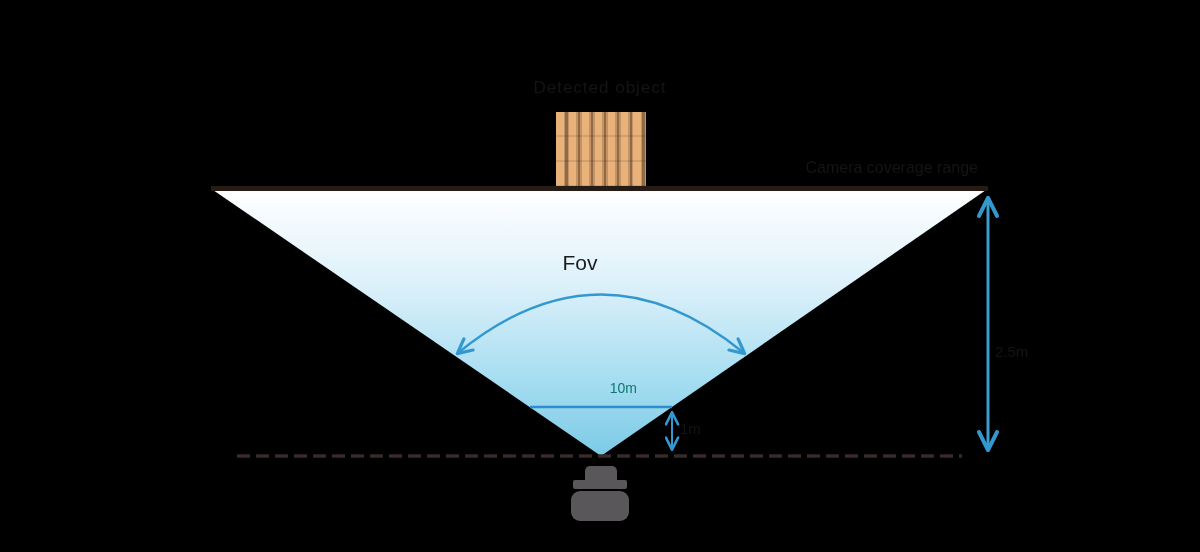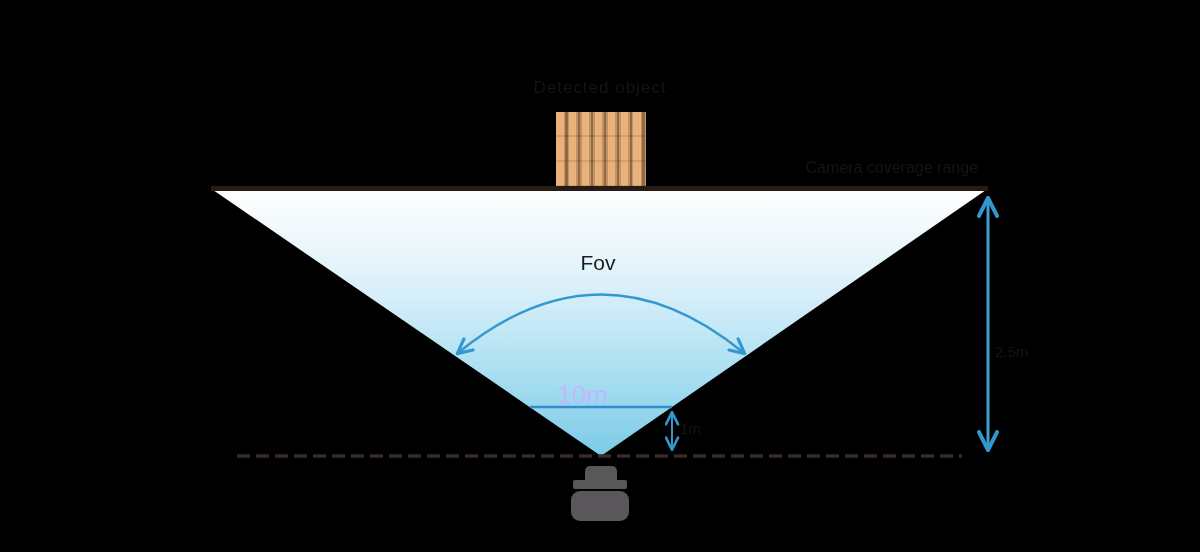--- a/index.html
+++ b/index.html
@@ -2,22 +2,22 @@
 <html><head>
 <meta charset="utf-8">
 <style>
   html,body{margin:0;padding:0;background:#000;}
   #stage{
     position:relative;width:1200px;height:552px;background:#000000;
     overflow:hidden;font-family:"Liberation Sans", sans-serif;
   }
   #conesvg{position:absolute;left:0;top:0;z-index:0;}
   .txt{position:absolute;color:#1a1a1a;white-space:nowrap;}
-  #fov-label{left:558px;top:251px;width:80px;text-align:center;font-size:21px;color:#1c1c1c;z-index:3;}
-  #width-label{left:557px;top:380px;width:80px;text-align:left;font-size:26px;color:#c4b5fd;z-index:3;}
+  #fov-label{left:540px;top:251px;width:80px;text-align:center;font-size:21px;color:#1c1c1c;z-index:3;}
+  #width-label{left:557px;top:380px;width:80px;text-align:right;font-size:14px;color:#0f766e;z-index:3;}
   #object-label{left:505px;top:78px;width:190px;text-align:center;font-size:17px;color:#141414;letter-spacing:1px;z-index:3;}
   #coverage-label{left:783px;top:159px;width:195px;text-align:right;font-size:16px;color:#141414;z-index:3;}
   #near-height-label{left:680px;top:420px;font-size:15px;color:#141414;z-index:3;}
   #camera-height-label{left:995px;top:343px;font-size:15px;color:#141414;z-index:3;}
   #crate{
     position:absolute;left:556px;top:112px;width:90px;height:76px;z-index:1;
     background:
       repeating-linear-gradient(180deg, rgba(0,0,0,0) 0 23px, rgba(0,0,0,0.10) 23px 25px),
       repeating-linear-gradient(90deg,
         #e9b27b 0 7.5px, #c49264 7.5px 9px, #8f6b44 9px 11.5px, #c49264 11.5px 12.9px);

